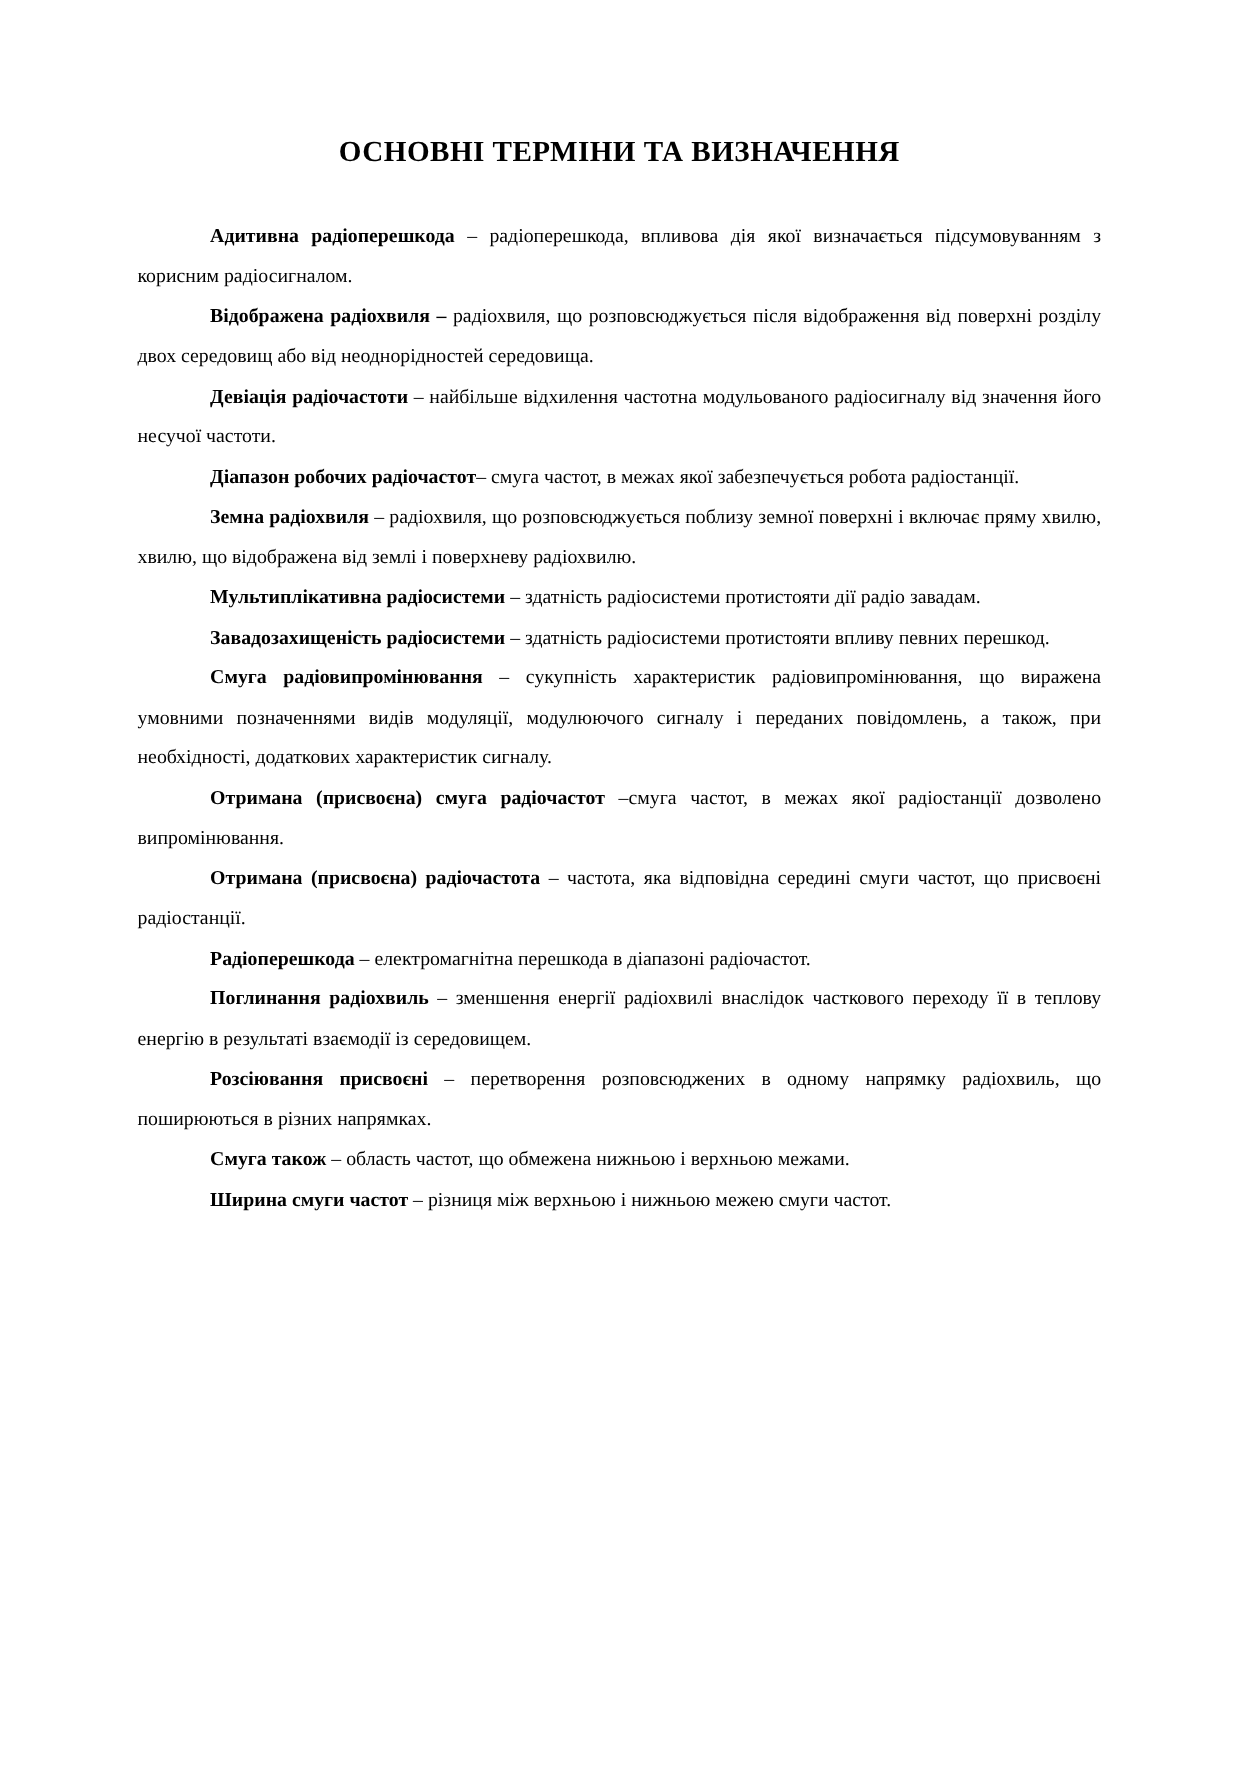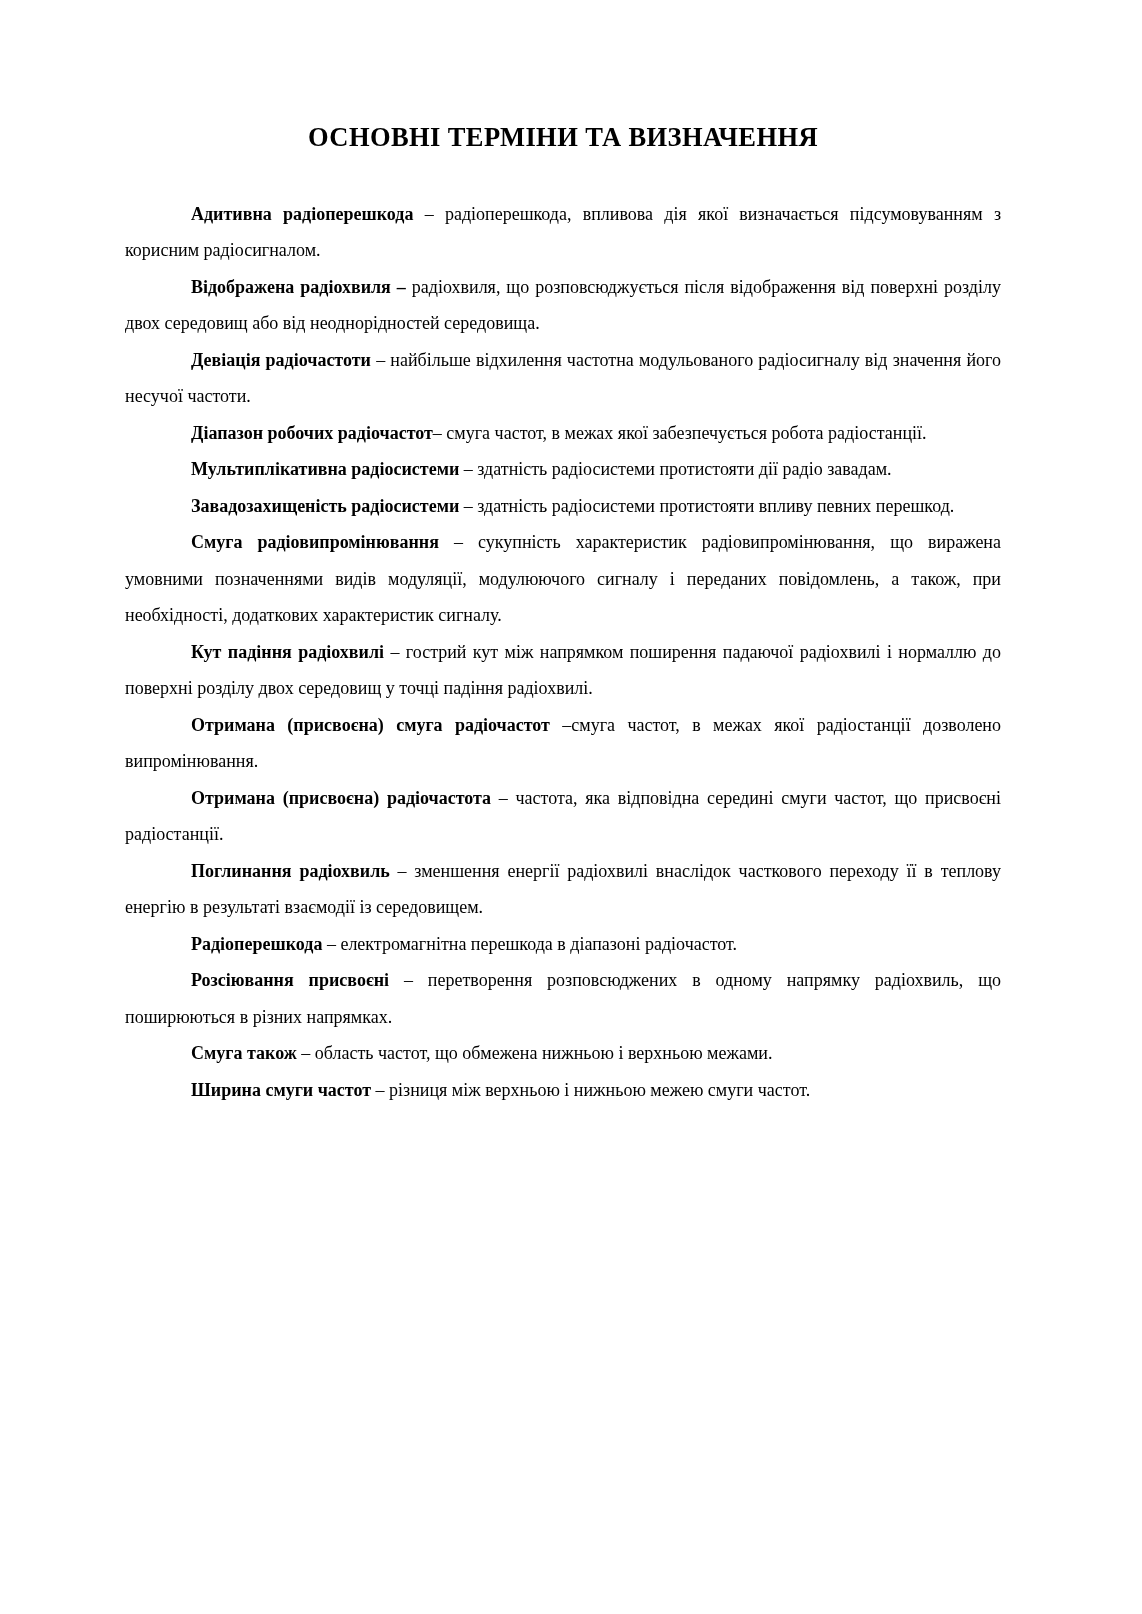--- a/index.html
+++ b/index.html
@@ -63,28 +63,28 @@
 <div class="page">
   <div class="content">
 
     <h1 class="doc-title">ОСНОВНІ ТЕРМІНИ ТА ВИЗНАЧЕННЯ</h1>
 
     <div id="entries">
         <p class="term-para"><span class="term">Адитивна радіоперешкода</span><span class="definition"> – радіоперешкода, впливова дія якої визначається підсумовуванням з корисним радіосигналом.</span></p>
         <p class="term-para"><span class="term">Відображена радіохвиля –</span><span class="definition"> радіохвиля, що розповсюджується після відображення від поверхні розділу двох середовищ або від неоднорідностей середовища.</span></p>
         <p class="term-para"><span class="term">Девіація радіочастоти</span><span class="definition"> – найбільше відхилення частотна  модульованого радіосигналу від значення його несучої частоти.</span></p>
         <p class="term-para"><span class="term">Діапазон робочих радіочастот</span><span class="definition">– смуга частот, в межах якої забезпечується робота радіостанції.</span></p>
+        <p class="term-para"><span class="term">Земна радіохвиля</span><span class="definition"> – радіохвиля, що розповсюджується поблизу земної поверхні і включає пряму хвилю, хвилю, що відображена від землі і поверхневу радіохвилю.</span></p>
         <p class="term-para"><span class="term">Мультиплікативна радіосистеми</span><span class="definition"> – здатність радіосистеми протистояти дії радіо завадам.</span></p>
         <p class="term-para"><span class="term">Завадозахищеність радіосистеми</span><span class="definition"> – здатність радіосистеми протистояти впливу певних перешкод.</span></p>
         <p class="term-para"><span class="term">Смуга радіовипромінювання</span><span class="definition"> – сукупність характеристик радіовипромінювання, що виражена умовними позначеннями видів модуляції, модулюючого сигналу і переданих повідомлень, а також, при необхідності, додаткових характеристик сигналу.</span></p>
-        <p class="term-para"><span class="term">Кут падіння радіохвилі</span><span class="definition"> – гострий кут між напрямком поширення падаючої радіохвилі і нормаллю до поверхні розділу двох середовищ у точці падіння радіохвилі.</span></p>
         <p class="term-para"><span class="term">Отримана (присвоєна) смуга радіочастот</span><span class="definition"> –смуга частот, в межах якої радіостанції дозволено випромінювання.</span></p>
         <p class="term-para"><span class="term">Отримана (присвоєна) радіочастота</span><span class="definition"> – частота, яка відповідна середині смуги частот, що присвоєні радіостанції.</span></p>
+        <p class="term-para"><span class="term">Радіоперешкода</span><span class="definition"> – електромагнітна перешкода в діапазоні радіочастот.</span></p>
         <p class="term-para"><span class="term">Поглинання радіохвиль</span><span class="definition"> – зменшення енергії радіохвилі внаслідок часткового переходу її в теплову енергію в результаті взаємодії із середовищем.</span></p>
-        <p class="term-para"><span class="term">Радіоперешкода</span><span class="definition"> – електромагнітна перешкода в діапазоні радіочастот.</span></p>
         <p class="term-para"><span class="term">Розсіювання присвоєні</span><span class="definition"> – перетворення розповсюджених в одному напрямку радіохвиль, що поширюються в різних напрямках.</span></p>
         <p class="term-para"><span class="term">Смуга також</span><span class="definition"> – область частот, що обмежена нижньою і верхньою межами.</span></p>
         <p class="term-para"><span class="term">Ширина смуги частот</span><span class="definition"> – різниця між верхньою і нижньою межею смуги частот.</span></p>
       </div>
 
   </div>
 
   <div class="page-number">8</div>
 </div>
 

